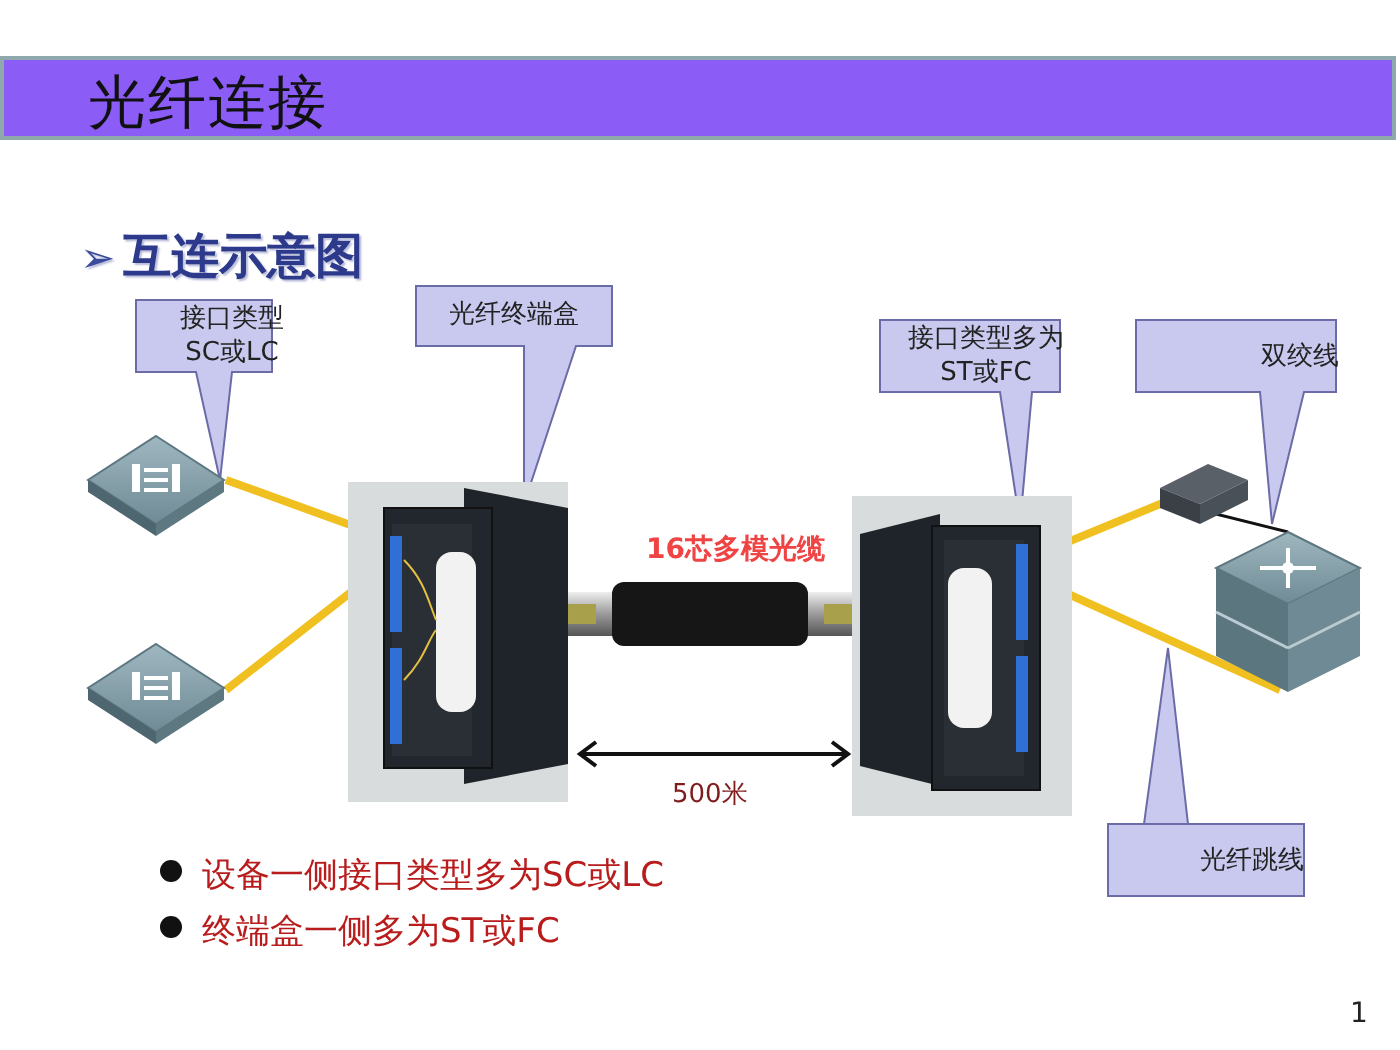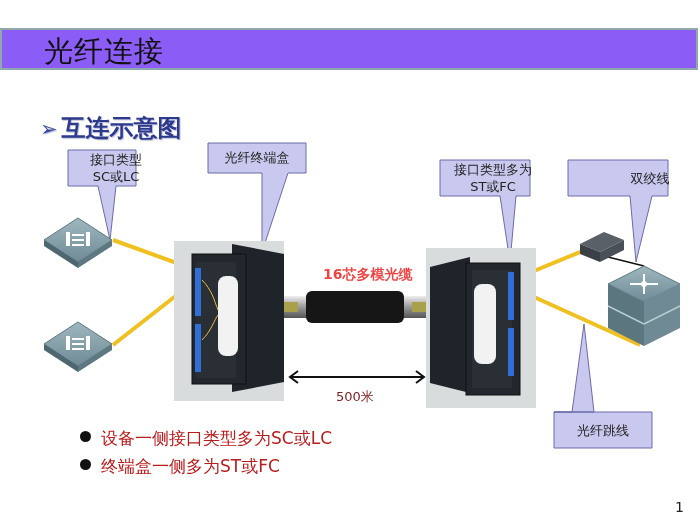--- a/index.html
+++ b/index.html
@@ -153,21 +153,21 @@
 <div class="callout-text" style="left:208px;top:149px;width:98px;">
   <div>光纤终端盒</div>
 </div>
 <div class="callout-text" style="left:440px;top:161px;width:106px;">
   <div>接口类型多为</div>
   <div>ST或FC</div>
 </div>
 <div class="callout-text" style="left:600px;top:170px;width:100px;">
   <div>双绞线</div>
 </div>
-<div class="callout-text" style="left:554px;top:422px;width:98px;">
+<div class="callout-text" style="left:554px;top:422px;width:98px;text-align:right;">
   <div>光纤跳线</div>
 </div>
 
 <div class="cable-label">16芯多模光缆</div>
 <div class="dist-label">500米</div>
 
 <div class="bullets">
   <div><span class="dot"></span><span>设备一侧接口类型多为SC或LC</span></div>
   <div><span class="dot"></span><span>终端盒一侧多为ST或FC</span></div>
 </div>

